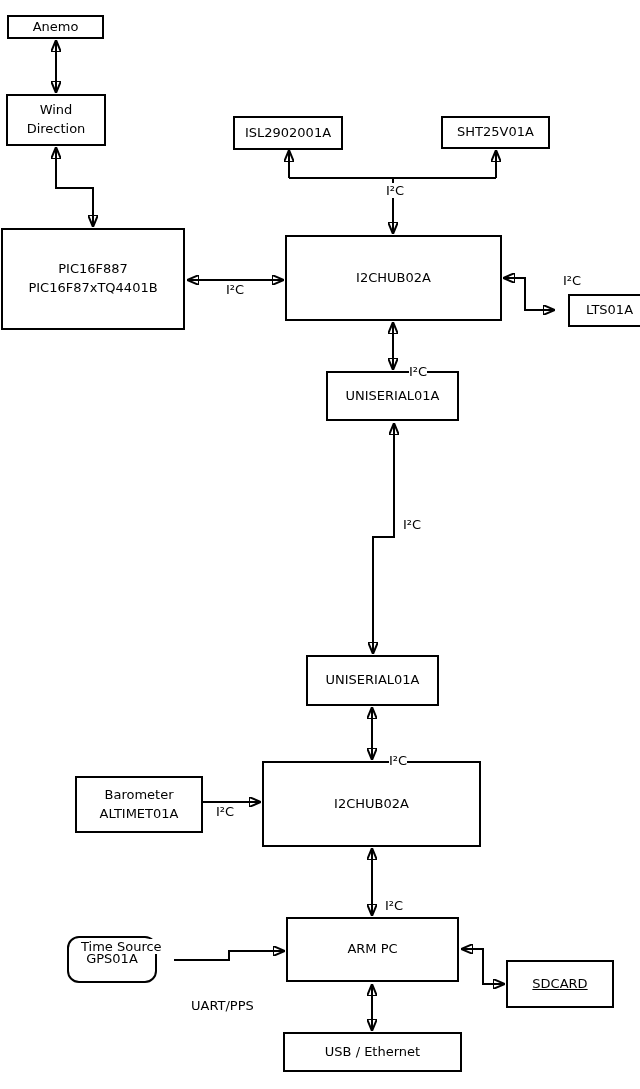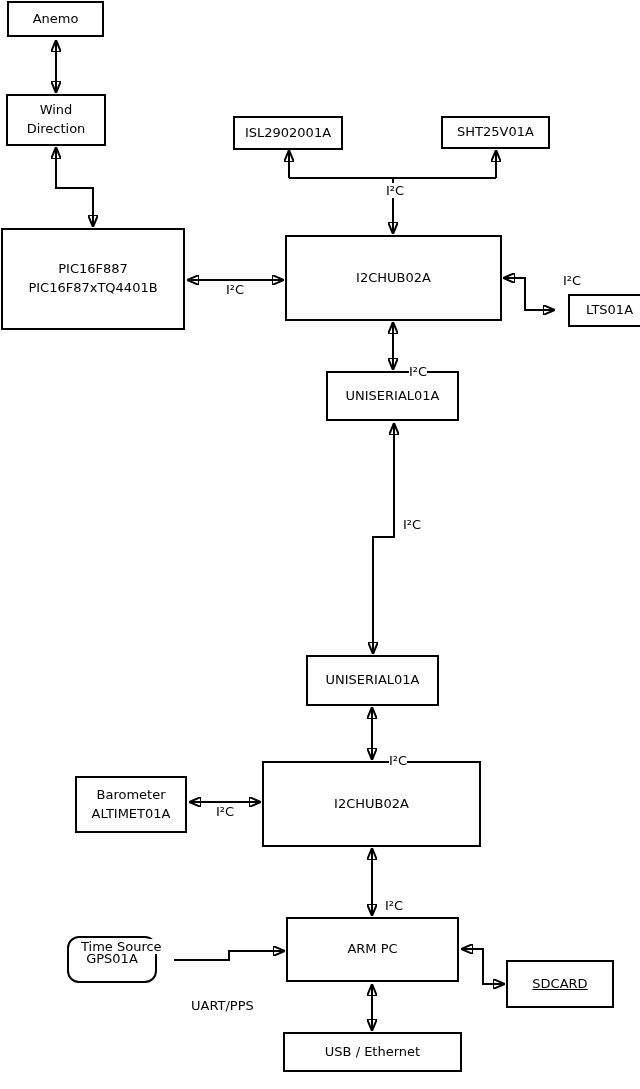--- a/index.html
+++ b/index.html
@@ -83,21 +83,21 @@
 
     <line x1="372" y1="849" x2="372" y2="915" marker-start="url(#as)" marker-end="url(#ae)"></line>
 
     <path d="M174 960 L229 960 L229 951 L284 951" marker-end="url(#ae)"></path>
 
     <path d="M462 949 L483 949 L483 984 L504 984" marker-start="url(#as)" marker-end="url(#ae)"></path>
 
     <line x1="372" y1="985" x2="372" y2="1030" marker-start="url(#as)" marker-end="url(#ae)"></line>
   </svg>
 
-  <div class="box" style="left:7px;   top:1px;    width:97px;  height:36px;">Anemo</div>
+  <div class="box" style="left:7px;   top:15px;    width:97px;  height:24px;">Anemo</div>
 
   <div class="box" style="left:6px;   top:94px;   width:100px; height:52px;">Wind
 Direction</div>
 
   <div class="box" style="left:1px;   top:228px;  width:184px; height:102px;">PIC16F887
 PIC16F87xTQ4401B</div>
 
   <div class="box" style="left:233px; top:116px;  width:110px; height:34px;">ISL2902001A</div>
 
   <div class="box" style="left:441px; top:116px;  width:109px; height:33px;">SHT25V01A</div>
@@ -105,21 +105,21 @@
   <div class="box" style="left:285px; top:235px;  width:217px; height:86px;">I2CHUB02A</div>
 
   <div class="box" style="left:556px; top:294px;  width:83px;  height:33px;margin-left:12px;">LTS01A</div>
 
   <div class="box" style="left:326px; top:371px;  width:133px; height:50px;">UNISERIAL01A</div>
 
   <div class="box" style="left:306px; top:655px;  width:133px; height:51px;">UNISERIAL01A</div>
 
   <div class="box" style="left:262px; top:761px;  width:219px; height:86px;">I2CHUB02A</div>
 
-  <div class="box" style="left:75px;  top:776px;  width:112px; height:57px;">Barometer
+  <div class="box" style="left:75px;  top:776px;  width:128px; height:57px;">Barometer
 ALTIMET01A</div>
 
   <div class="box" style="left:67px;  top:936px;  width:90px; height:47px;border-radius:12px;">GPS01A</div>
 
   <div class="box" style="left:286px; top:917px;  width:173px; height:65px;">ARM PC</div>
 
   <div class="box" style="left:506px; top:960px;  width:108px; height:48px;text-decoration:underline;">SDCARD</div>
 
   <div class="box" style="left:283px; top:1032px; width:179px; height:40px;">USB / Ethernet</div>
 

